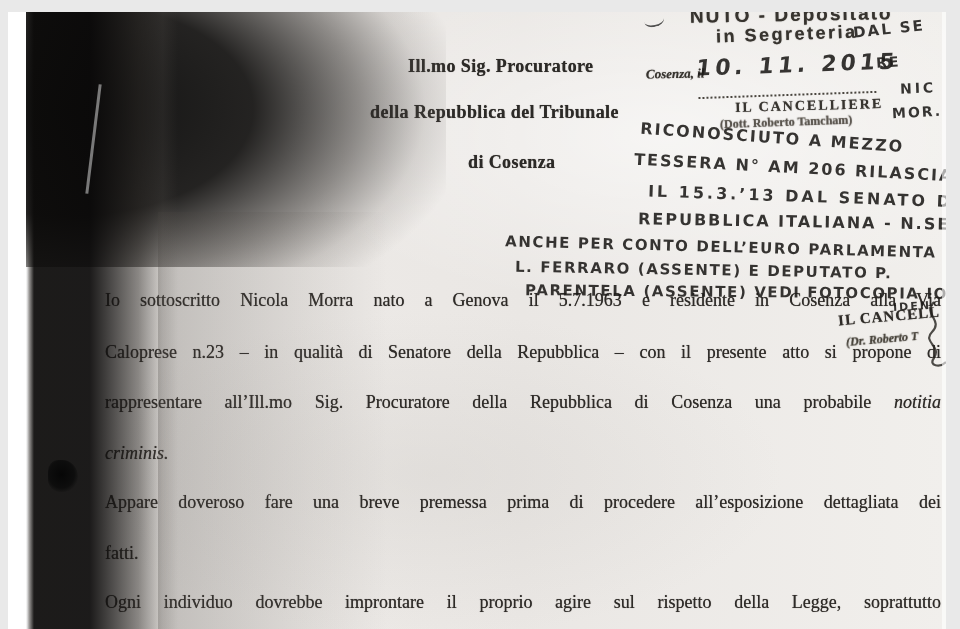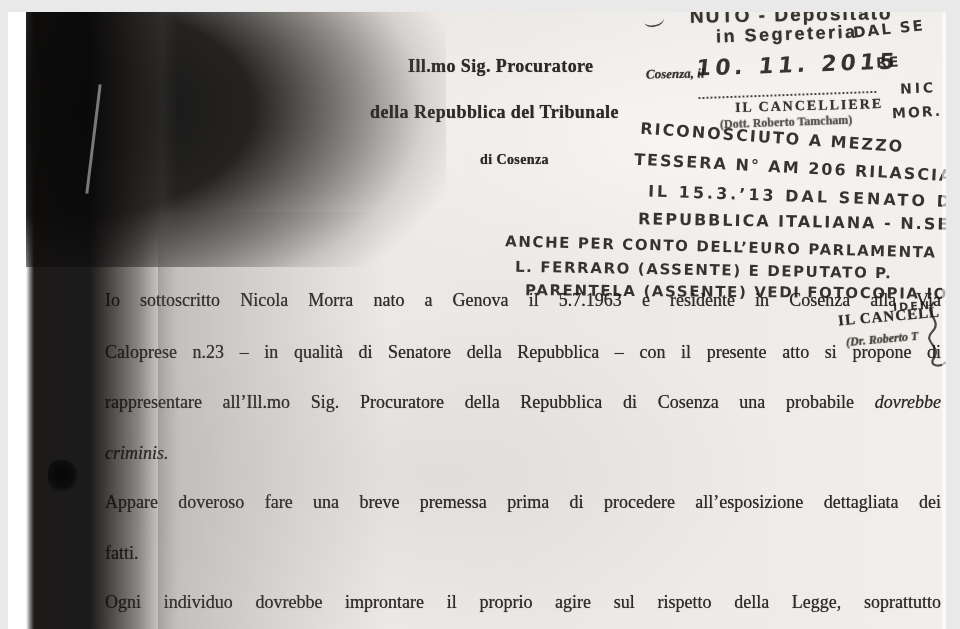--- a/index.html
+++ b/index.html
@@ -16,21 +16,21 @@
       radial-gradient(ellipse 60% 40% at 70% 20%, rgba(255,255,255,.55), transparent 70%),
       radial-gradient(ellipse 50% 35% at 45% 75%, rgba(205,202,198,.35), transparent 75%),
       linear-gradient(90deg,#ffffff 0px,#ffffff 20px,#f0edea 21px,#eae7e4 55%,#f1efec 100%);
     overflow:hidden;
   }
   
   .hline{position:absolute;color:#2c2a27;font-weight:bold;
     text-shadow:0 0 .7px rgba(60,55,50,.9);letter-spacing:.4px;}
   .h1{left:400px;top:44px;font-size:18px;}
   .h2{left:362px;top:90px;font-size:18px;}
-  .h3{left:472px;top:140px;font-size:14px;}
+  .h3{left:460px;top:140px;font-size:18px;}
   
   .bodyline{
     position:absolute;left:97px;width:836px;
     font-size:18px;color:#2e2b28;
     text-shadow:0 0 .7px rgba(60,55,50,.85);
     text-align:justify;text-align-last:justify;white-space:nowrap;
     z-index:2;
   }
   .bodyline.short{text-align:left;text-align-last:left;}
   .it{font-style:italic;}
@@ -118,21 +118,21 @@
     <div class="hand hw-iden">IDEN</div>
 
     <div class="stamp sidestamp1">IL CANCELL</div>
     <div class="stamp sidestamp2">(Dr. Roberto T</div>
     <svg class="signature" width="46" height="72" viewBox="0 0 46 72">
       <path d="M30 2 C 18 14, 40 20, 28 32 C 18 42, 38 46, 30 58 C 24 66, 36 68, 42 62" fill="none" stroke="#23201d" stroke-width="2.2" opacity="0.8"></path>
     </svg>
 
     <div class="bodyline b0"><span>Io sottoscritto Nicola Morra nato a Genova il 5.7.1963 e residente in Cosenza alla Via</span><span class="it"></span></div>
     <div class="bodyline b1"><span>Caloprese n.23 – in qualità di Senatore della Repubblica – con il presente atto si propone di</span><span class="it"></span></div>
-    <div class="bodyline b2"><span>rappresentare all’Ill.mo Sig. Procuratore della Repubblica di Cosenza una probabile </span><span class="it">dovrebbe</span></div>
+    <div class="bodyline b2"><span>rappresentare all’Ill.mo Sig. Procuratore della Repubblica di Cosenza una probabile </span><span class="it">notitia</span></div>
     <div class="bodyline b3 short"><span></span><span class="it">criminis.</span></div>
     <div class="bodyline b4"><span>Appare doveroso fare una breve premessa prima di procedere all’esposizione dettagliata dei</span><span class="it"></span></div>
     <div class="bodyline b5 short"><span>fatti.</span><span class="it"></span></div>
     <div class="bodyline b6"><span>Ogni individuo dovrebbe improntare il proprio agire sul rispetto della Legge, soprattutto</span><span class="it"></span></div>
 
     <div class="shadow-top"></div>
     <div class="shadow-band"></div>
     <div class="shadow-mid"></div>
     <div class="slash"></div>
     <div class="blob"></div>

